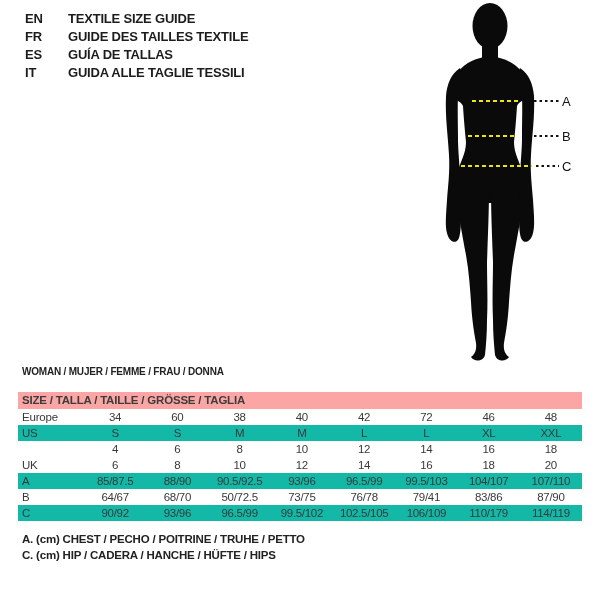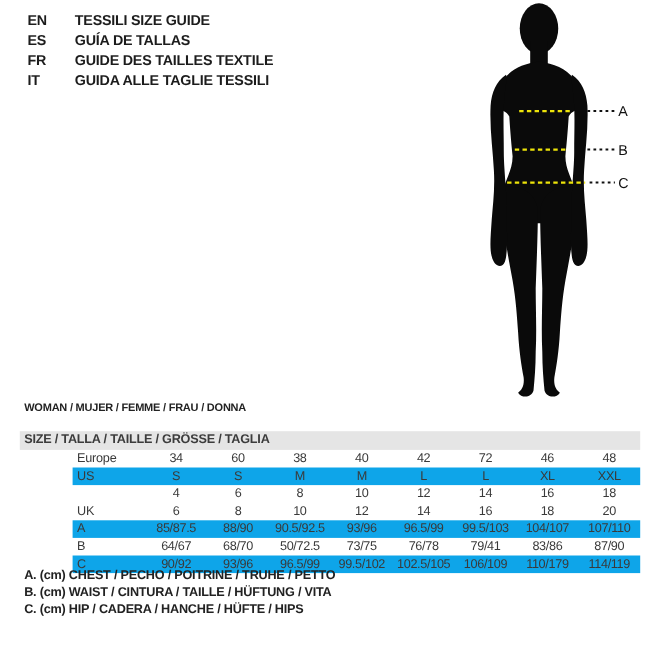--- a/index.html
+++ b/index.html
@@ -16,47 +16,47 @@
   
   .figure-wrap{position:absolute;left:436px;top:0;width:150px;height:370px;}
   .marker-label{font-family:"Liberation Sans",sans-serif;font-size:13px;fill:#111;}
 
   
   .section-title{position:absolute;left:22px;top:366px;font-size:10px;font-weight:700;
     letter-spacing:-0.2px;color:#222;white-space:nowrap;}
 
   
   .size-table{position:absolute;left:18px;top:392px;width:564px;font-size:11.5px;}
-  .thead{height:17px;line-height:17px;background:#e5e5e5;color:#3c3c3c;font-weight:700;
+  .thead{height:17px;line-height:17px;background:#fca5a5;color:#3c3c3c;font-weight:700;
     padding-left:4px;letter-spacing:-0.2px;}
-  .trow{display:flex;height:16px;line-height:16px;color:#3a3a3a;margin-left:48px;}
-  .trow.shaded{background:#0ea5e9;}
+  .trow{display:flex;height:16px;line-height:16px;color:#3a3a3a;}
+  .trow.shaded{background:#14b8a6;}
   .tcell{flex:1;text-align:center;white-space:nowrap;letter-spacing:-0.3px;}
   .tcell.label{flex:0 0 62px;text-align:left;padding-left:4px;letter-spacing:-0.2px;}
 
   
-  .legend{position:absolute;left:22px;top:516px;}
+  .legend{position:absolute;left:22px;top:532px;}
   .legend-line{height:15.7px;line-height:15.7px;font-size:11.5px;font-weight:700;
     letter-spacing:-0.2px;color:#222;white-space:nowrap;}
 </style>
 </head>
 <body>
 
 <div class="langs">
     <div class="lang-row">
       <span class="lang-code">EN</span>
-      <span class="lang-title">TESSILI SIZE GUIDE</span>
+      <span class="lang-title">TEXTILE SIZE GUIDE</span>
+    </div>
+    <div class="lang-row">
+      <span class="lang-code">FR</span>
+      <span class="lang-title">GUIDE DES TAILLES TEXTILE</span>
     </div>
     <div class="lang-row">
       <span class="lang-code">ES</span>
       <span class="lang-title">GUÍA DE TALLAS</span>
-    </div>
-    <div class="lang-row">
-      <span class="lang-code">FR</span>
-      <span class="lang-title">GUIDE DES TAILLES TEXTILE</span>
     </div>
     <div class="lang-row">
       <span class="lang-code">IT</span>
       <span class="lang-title">GUIDA ALLE TAGLIE TESSILI</span>
     </div>
   </div>
 
 <div class="figure-wrap">
   <svg width="150" height="370" viewBox="0 0 150 370">
     <g fill="#0a0a0a">
@@ -192,15 +192,14 @@
         <div class="tcell">102.5/105</div>
         <div class="tcell">106/109</div>
         <div class="tcell">110/179</div>
         <div class="tcell">114/119</div>
       </div>
     </div>
 </div>
 
 <div class="legend">
     <div class="legend-line">A. (cm) CHEST / PECHO / POITRINE / TRUHE / PETTO</div>
-    <div class="legend-line">B. (cm) WAIST / CINTURA / TAILLE / HÜFTUNG / VITA</div>
     <div class="legend-line">C. (cm) HIP / CADERA / HANCHE / HÜFTE / HIPS</div>
   </div>
 
 </body></html>

